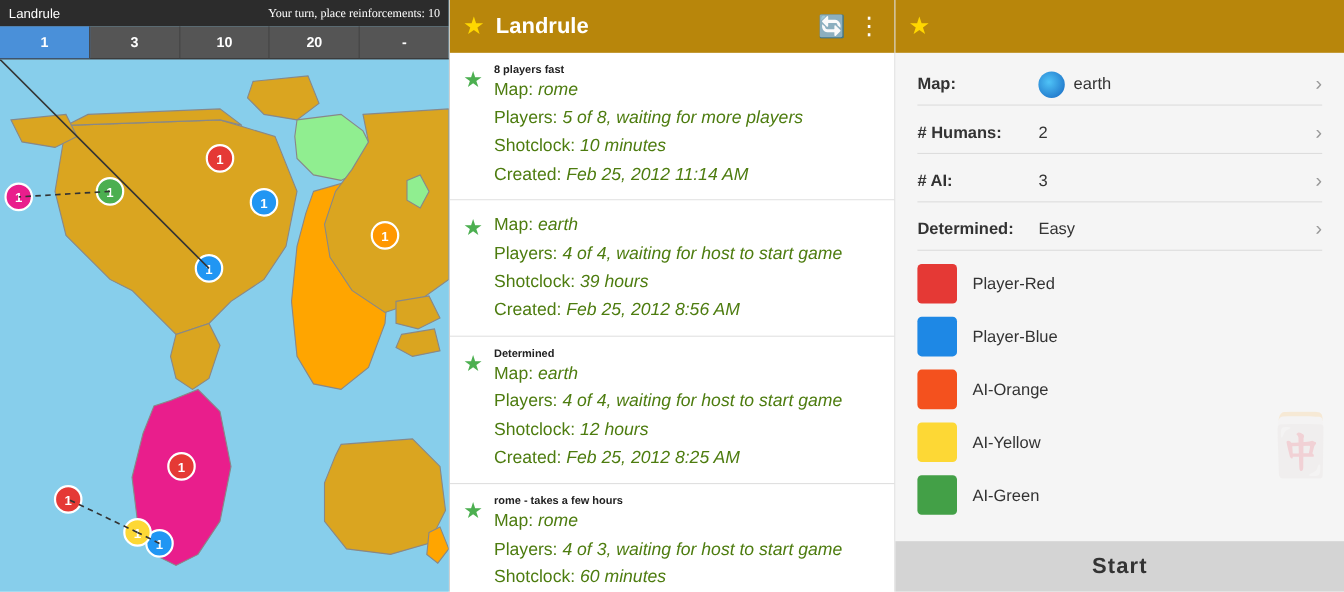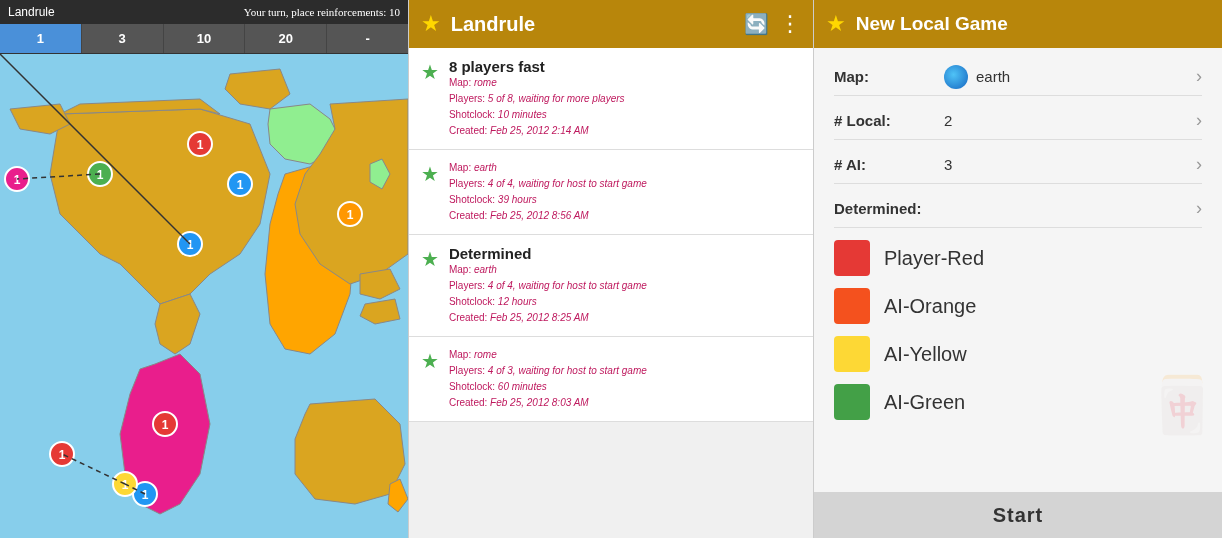--- a/index.html
+++ b/index.html
@@ -99,22 +99,22 @@
     .game-item {
       background: #fff;
       border-bottom: 1px solid #ddd;
       padding: 10px 12px;
       display: flex;
       gap: 10px;
       align-items: flex-start;
     }
     .game-item-star { color: #4CAF50; font-size: 20px; margin-top: 2px; }
     .game-item-content { flex: 1; }
-    .game-item-title { font-size: 15px; font-weight: bold; color: #222; }
-    .game-item-detail { font-size: 10px; color: #be185d; line-height: 1.6; }
+    .game-item-title { font-size: 10px; font-weight: bold; color: #222; }
+    .game-item-detail { font-size: 16px; color: #4d7c0f; line-height: 1.6; }
     .game-item-detail em { font-style: italic; }
 
     
     #right-panel {
       width: 408px;
       height: 538px;
       background: #f5f5f5;
       flex-shrink: 0;
       display: flex;
       flex-direction: column;
@@ -183,21 +183,21 @@
       padding: 6px 0;
       gap: 14px;
     }
     .player-color-box {
       width: 36px;
       height: 36px;
       border-radius: 4px;
       flex-shrink: 0;
     }
     .player-name {
-      font-size: 20px;
+      font-size: 15px;
       color: #333;
     }
 
     
     #start-button {
       background: #d4d4d4;
       border: none;
       height: 46px;
       font-size: 20px;
       font-weight: bold;
@@ -315,21 +315,21 @@
   <div class="game-list">
 
   <div class="game-item">
     <span class="game-item-star">★</span>
     <div class="game-item-content">
       <div class="game-item-title">8 players fast</div>
       <div class="game-item-detail">
         Map: <em>rome</em><br>
         Players: <em>5 of 8, waiting for more players</em><br>
         Shotclock: <em>10 minutes</em><br>
-        Created: <em>Feb 25, 2012  2:14 AM</em>
+        Created: <em>Feb 25, 2012  11:14 AM</em>
       </div>
     </div>
   </div>
       <div class="game-item">
     <span class="game-item-star">★</span>
     <div class="game-item-content">
       <div class="game-item-detail">
         Map: <em>earth</em><br>
         Players: <em>4 of 4, waiting for host to start game</em><br>
         Shotclock: <em>39 hours</em><br>
@@ -345,66 +345,71 @@
         Map: <em>earth</em><br>
         Players: <em>4 of 4, waiting for host to start game</em><br>
         Shotclock: <em>12 hours</em><br>
         Created: <em>Feb 25, 2012  8:25 AM</em>
       </div>
     </div>
   </div>
       <div class="game-item">
     <span class="game-item-star">★</span>
     <div class="game-item-content">
+      <div class="game-item-title">rome - takes a few hours</div>
       <div class="game-item-detail">
         Map: <em>rome</em><br>
         Players: <em>4 of 3, waiting for host to start game</em><br>
         Shotclock: <em>60 minutes</em><br>
         Created: <em>Feb 25, 2012  8:03 AM</em>
       </div>
     </div>
   </div>
     </div>
 </div>
 
 <div id="right-panel">
   <div id="right-header">
     <span class="header-star">★</span>
-    <span class="header-title">New Local Game</span>
   </div>
   <div class="right-content">
     <div class="field-row">
       <span class="field-label">Map:</span>
       <span class="field-value">
         <span class="map-globe"></span>
         <span>earth</span>
       </span>
       <span class="field-arrow">›</span>
     </div>
     <div class="field-row">
-      <span class="field-label"># Local:</span>
+      <span class="field-label"># Humans:</span>
       <span class="field-value">2</span>
       <span class="field-arrow">›</span>
     </div>
     <div class="field-row">
       <span class="field-label"># AI:</span>
       <span class="field-value">3</span>
       <span class="field-arrow">›</span>
     </div>
     <div class="field-row">
       <span class="field-label">Determined:</span>
+      <span class="field-value">Easy</span>
       <span class="field-arrow">›</span>
     </div>
 
     <div id="player-rows">
         <div class="player-row">
     <div class="player-color-box" style="background:#E53935;"></div>
     <span class="player-name">Player-Red</span>
   </div>
         <div class="player-row">
+    <div class="player-color-box" style="background:#1E88E5;"></div>
+    <span class="player-name">Player-Blue</span>
+  </div>
+        <div class="player-row">
     <div class="player-color-box" style="background:#F4511E;"></div>
     <span class="player-name">AI-Orange</span>
   </div>
         <div class="player-row">
     <div class="player-color-box" style="background:#FDD835;"></div>
     <span class="player-name">AI-Yellow</span>
   </div>
         <div class="player-row">
     <div class="player-color-box" style="background:#43A047;"></div>
     <span class="player-name">AI-Green</span>

